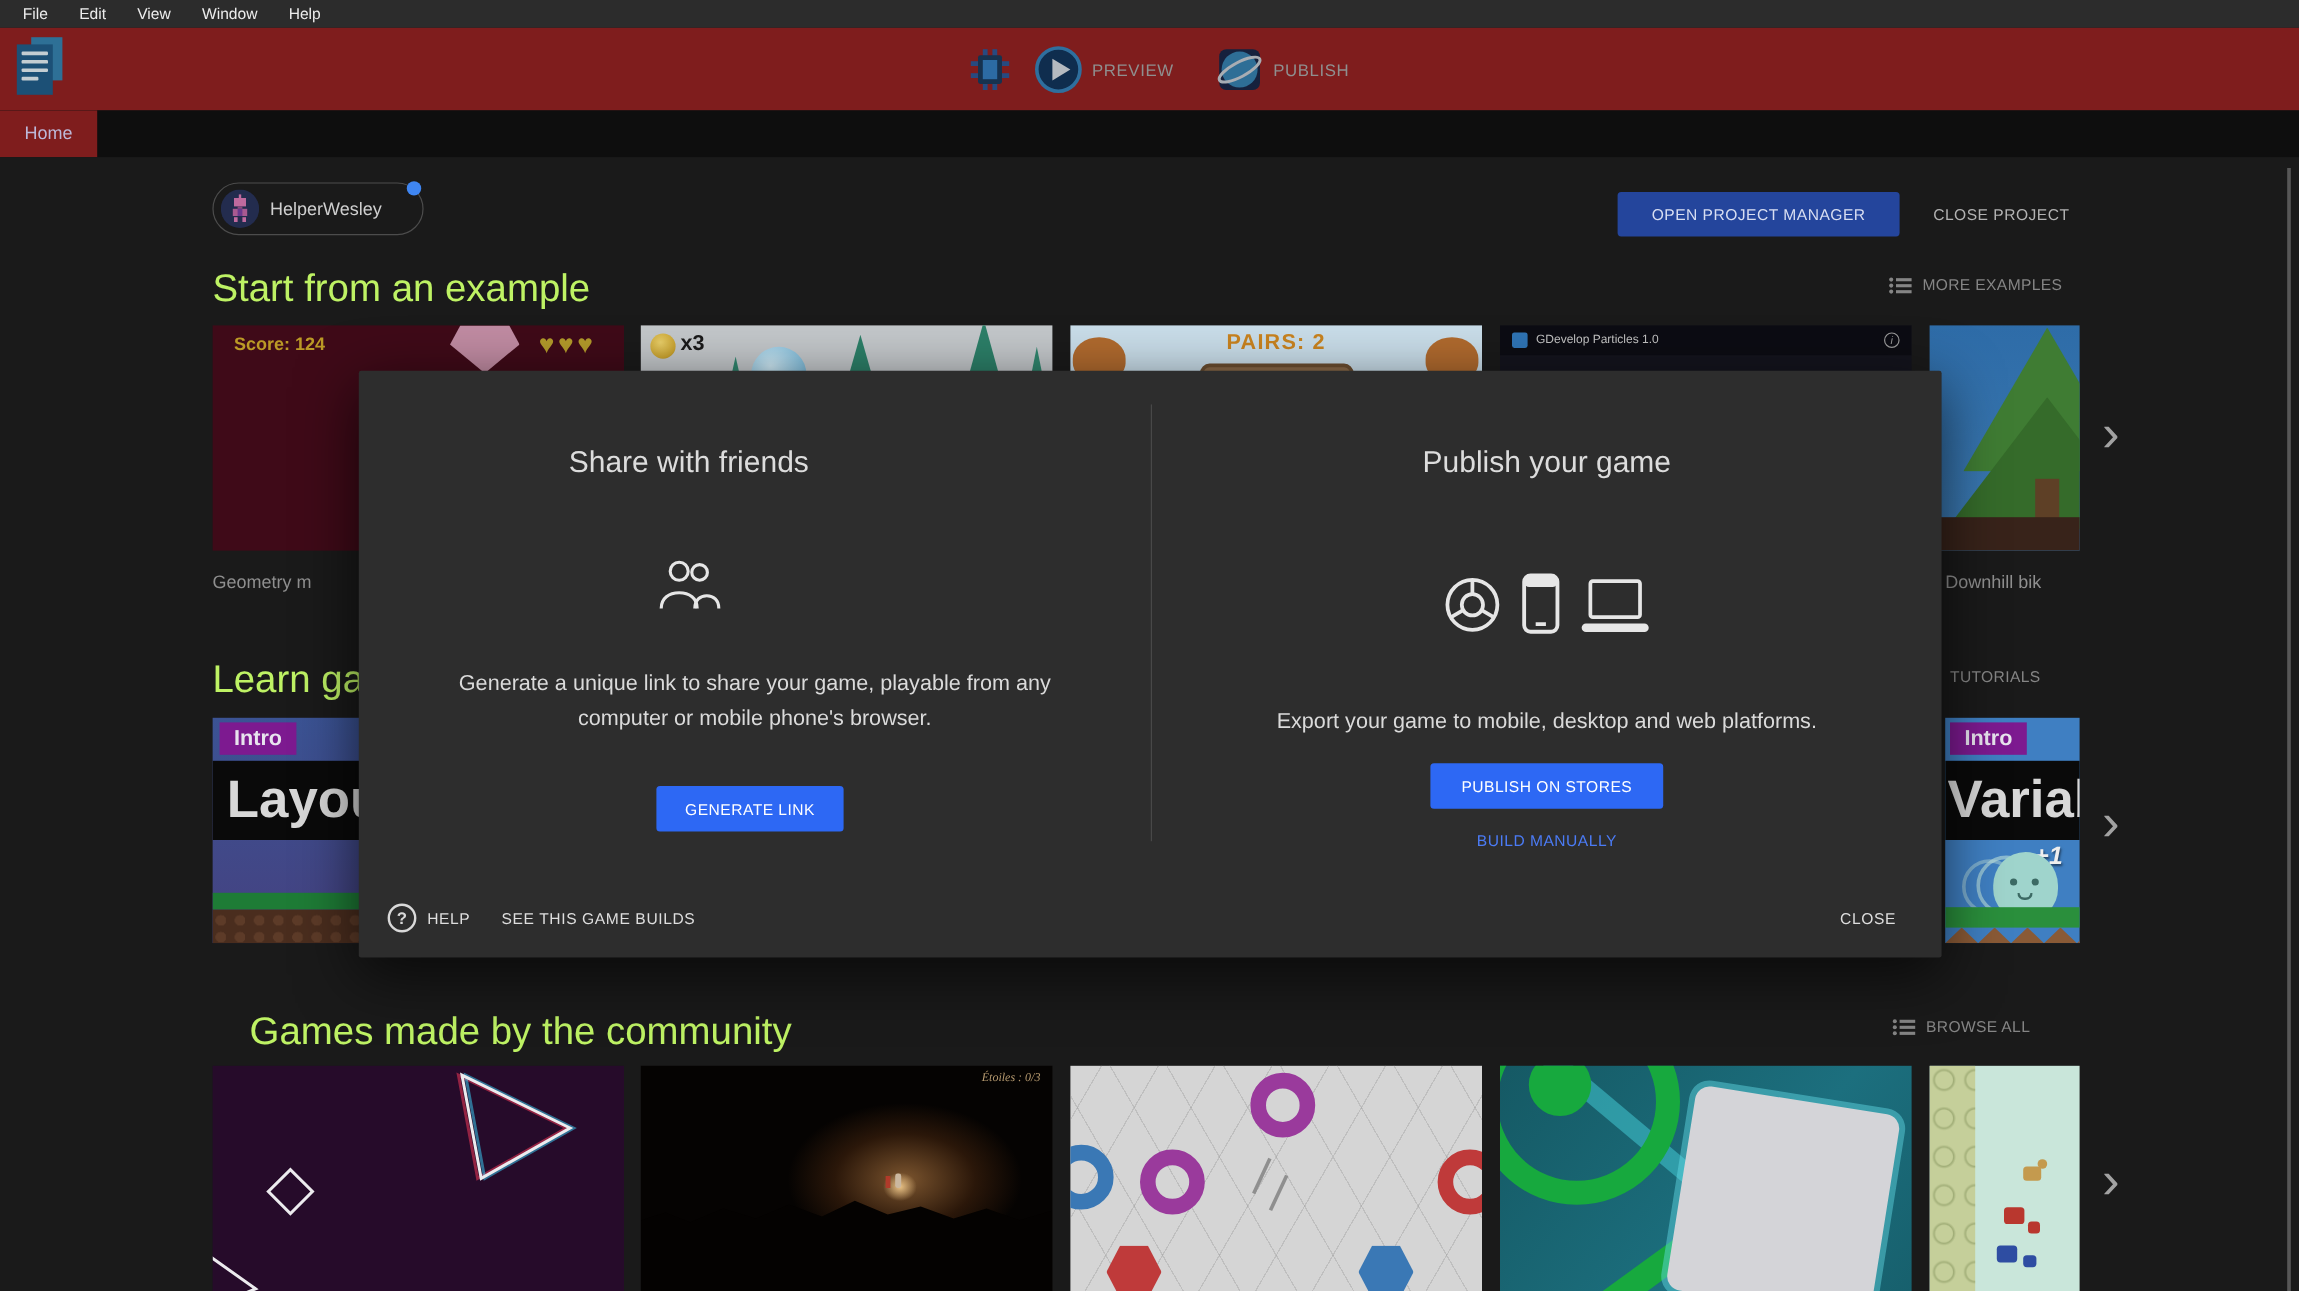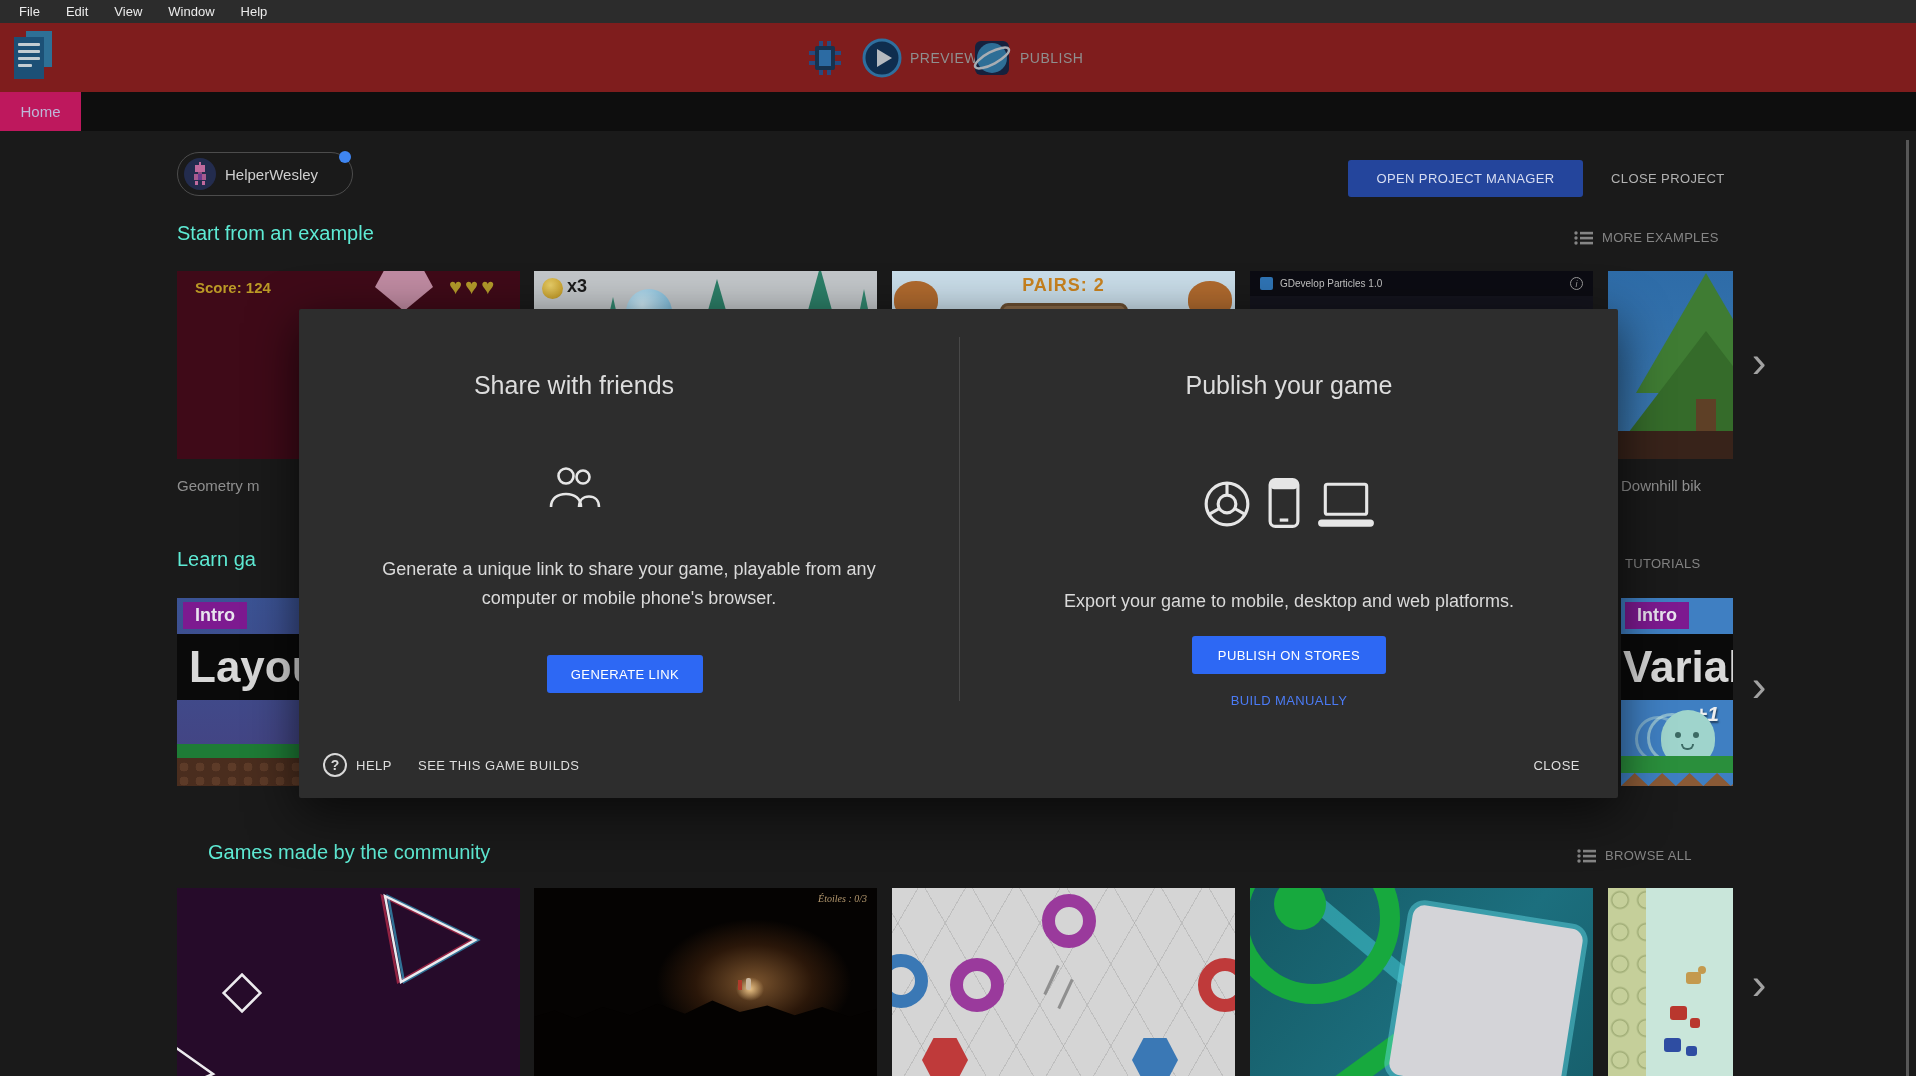--- a/index.html
+++ b/index.html
@@ -12,38 +12,38 @@
   .abs { position:absolute; }
 
   
   .menubar { position:absolute; left:0; top:0; width:100%; height:23px; background:#2c2c2c;
              display:flex; align-items:center; padding-left:8px; gap:4px; z-index:5; }
   .menu-item { color:#ececec; font-size:13px; padding:2px 11px 3px; cursor:default; }
   .toolbar { position:absolute; left:0; top:23px; width:100%; height:69px; background:#7f1d1d; }
   .tb-label { color:#8f8f8f; font-size:14px; letter-spacing:.5px; }
   .tb-group { position:absolute; display:flex; align-items:center; gap:8px; top:15px; }
   .tabbar { position:absolute; left:0; top:92px; width:100%; height:39px; background:#0e0e0e; }
-  .tab-home { position:absolute; left:0; top:0; width:81px; height:39px; background:#be185d;
+  .tab-home { position:absolute; left:0; top:0; width:81px; height:39px; background:#7f1d1d;
               color:#bdb8d8; font-size:15px; display:flex; align-items:center; justify-content:center; }
   .content-bg { position:absolute; left:0; top:131px; width:100%; height:945px; background:#1a1a1a; }
 
   
   .chip { position:absolute; left:177px; top:152px; width:176px; height:44px; border:1px solid #4c4c4c;
           border-radius:22px; display:flex; align-items:center; padding-left:6px; cursor:pointer; }
   .chip-name { color:#cfcfcf; font-size:15px; margin-left:9px; }
   .notif-dot { position:absolute; left:339px; top:151px; width:12px; height:12px; border-radius:50%;
                background:#3f86f2; }
   .btn-blue-dark { position:absolute; left:1348px; top:160px; width:235px; height:37px; background:#24459c;
           border-radius:3px; color:#d8def2; font-size:13px; font-weight:500; letter-spacing:.4px;
           display:flex; align-items:center; justify-content:center; cursor:pointer; }
   .btn-flat { position:absolute; left:1599px; top:160px; height:37px; color:#b2b2b2; font-size:13px;
           letter-spacing:.4px; display:flex; align-items:center; padding:0 12px; cursor:pointer; }
 
   
-  .sec-title { position:absolute; color:#5eead4; font-size:20px; font-weight:300; }
+  .sec-title { position:absolute; color:#bef264; font-size:32px; font-weight:300; }
   .sec-action { position:absolute; display:flex; align-items:flex-start; gap:8px; color:#858585;
                 font-size:13px; letter-spacing:.3px; cursor:pointer; }
   .row { position:absolute; left:177px; width:1556px; height:188px; overflow:hidden; }
   .card { position:absolute; top:0; width:343px; height:188px; overflow:hidden; cursor:pointer; }
   .caption { position:absolute; color:#8f8f8f; font-size:15px; }
   .chev { position:absolute; left:1742px; width:34px; color:#a2a2a2; font-size:44px; line-height:44px;
           cursor:pointer; text-align:center; font-weight:300; }
 
   
   .tri { position:absolute; clip-path:polygon(50% 0,100% 100%,0 100%); }
@@ -111,21 +111,21 @@
         <rect x="14" y="12" width="12" height="16" fill="#2c6ba3"></rect>
       </svg>
     </div>
     <div class="tb-group" style="left:862px;">
       <svg width="40" height="40" viewBox="0 0 40 40">
         <circle cx="20" cy="20" r="18" fill="#0f2d4e" stroke="#2f6f9e" stroke-width="3"></circle>
         <polygon points="15,11 30,20 15,29" fill="#b5bac0"></polygon>
       </svg>
       <span class="tb-label">PREVIEW</span>
     </div>
-    <div class="tb-group" style="left:972px;">
+    <div class="tb-group" style="left:1013px;">
       <svg width="40" height="40" viewBox="0 0 40 40">
         <rect x="3" y="3" width="34" height="34" rx="6" fill="#16213d"></rect>
         <circle cx="20" cy="20" r="15" fill="#2e6e96"></circle>
         <ellipse cx="20" cy="20" rx="19" ry="6" fill="none" stroke="#a8adb3" stroke-width="2.5" transform="rotate(-28 20 20)"></ellipse>
       </svg>
       <span class="tb-label">PUBLISH</span>
     </div>
   </div>
 
   <div class="tabbar">

